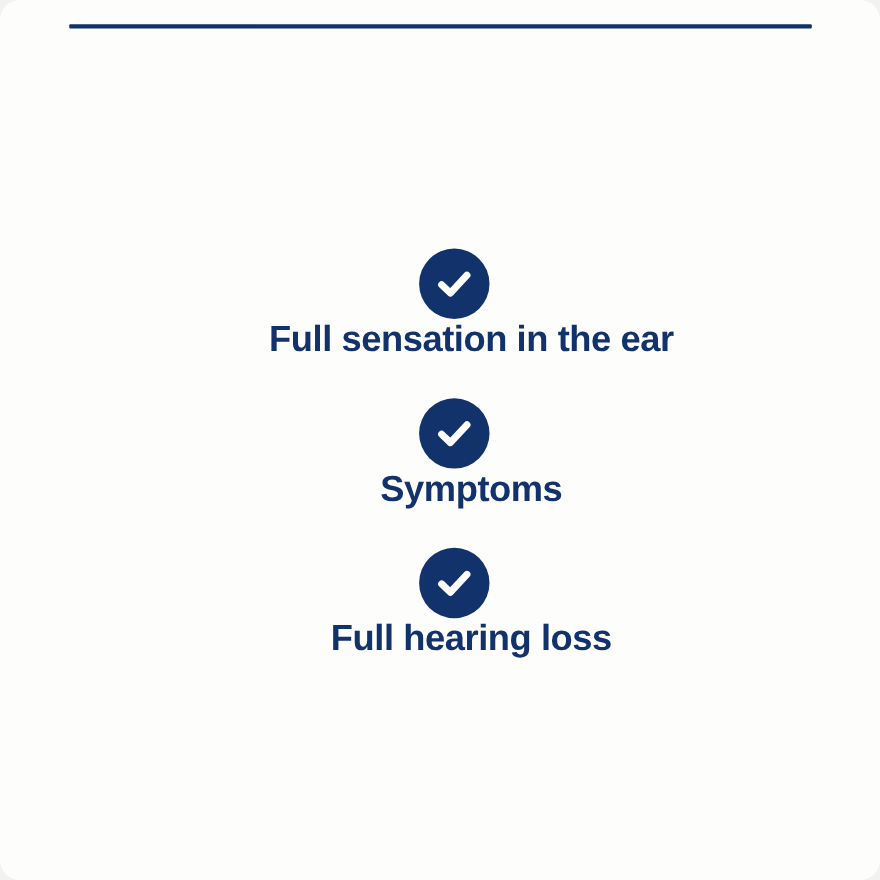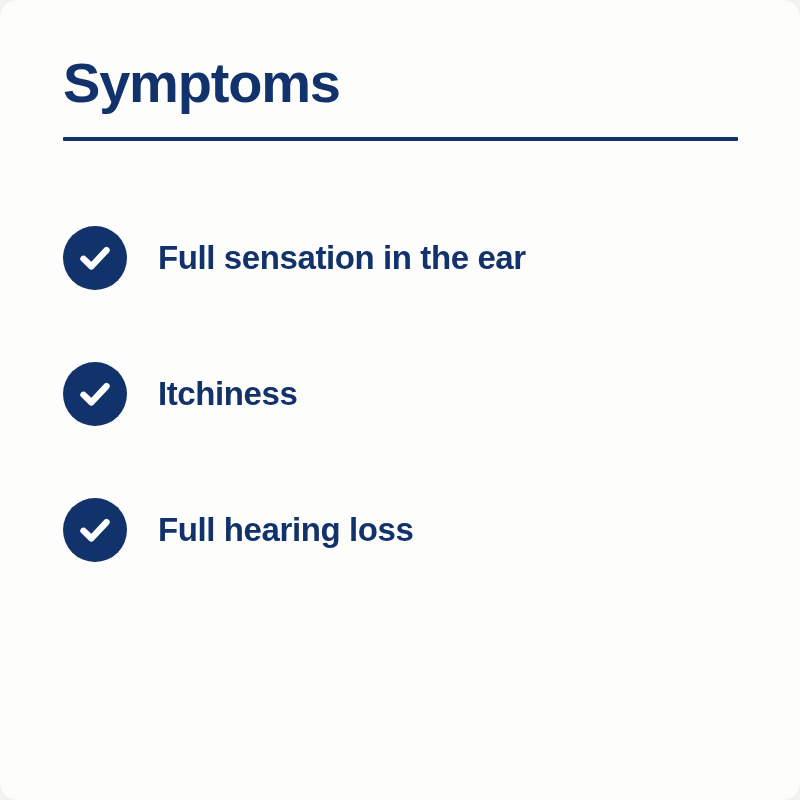--- a/index.html
+++ b/index.html
@@ -62,20 +62,21 @@
     left: 63px;
     top: 226px;
     width: 700px;
   }
 
   .symptom-item {
     display: flex;
     align-items: center;
     height: 64px;
     margin-bottom: 72px;
+    flex-direction: column;
   }
 
   .symptom-item:last-child {
     margin-bottom: 0;
   }
 
   .check-badge {
     flex: 0 0 auto;
     width: 64px;
     height: 64px;
@@ -101,42 +102,41 @@
     letter-spacing: -0.4px;
     color: #11326a;
     white-space: nowrap;
   }
 </style>
 </head>
 <body>
 
 <div class="card">
   <div class="content">
-    <h1 class="page-title">Symptoms</h1>
     <div class="title-divider"></div>
   </div>
 
   <ul class="symptom-list">
 
     <li class="symptom-item">
       <span class="check-badge">
         <svg viewBox="0 0 38 38" aria-hidden="true" focusable="false">
           <path d="M7.5 19.8 L15.4 27.4 L30.5 11.2" fill="none" stroke="#ffffff" stroke-width="6.4" stroke-linecap="round" stroke-linejoin="round"></path>
         </svg>
       </span>
       <span class="symptom-label">Full sensation in the ear</span>
     </li>
 
     <li class="symptom-item">
       <span class="check-badge">
         <svg viewBox="0 0 38 38" aria-hidden="true" focusable="false">
           <path d="M7.5 19.8 L15.4 27.4 L30.5 11.2" fill="none" stroke="#ffffff" stroke-width="6.4" stroke-linecap="round" stroke-linejoin="round"></path>
         </svg>
       </span>
-      <span class="symptom-label">Itchiness</span>
+      <span class="symptom-label">Symptoms</span>
     </li>
 
     <li class="symptom-item">
       <span class="check-badge">
         <svg viewBox="0 0 38 38" aria-hidden="true" focusable="false">
           <path d="M7.5 19.8 L15.4 27.4 L30.5 11.2" fill="none" stroke="#ffffff" stroke-width="6.4" stroke-linecap="round" stroke-linejoin="round"></path>
         </svg>
       </span>
       <span class="symptom-label">Full hearing loss</span>
     </li>

